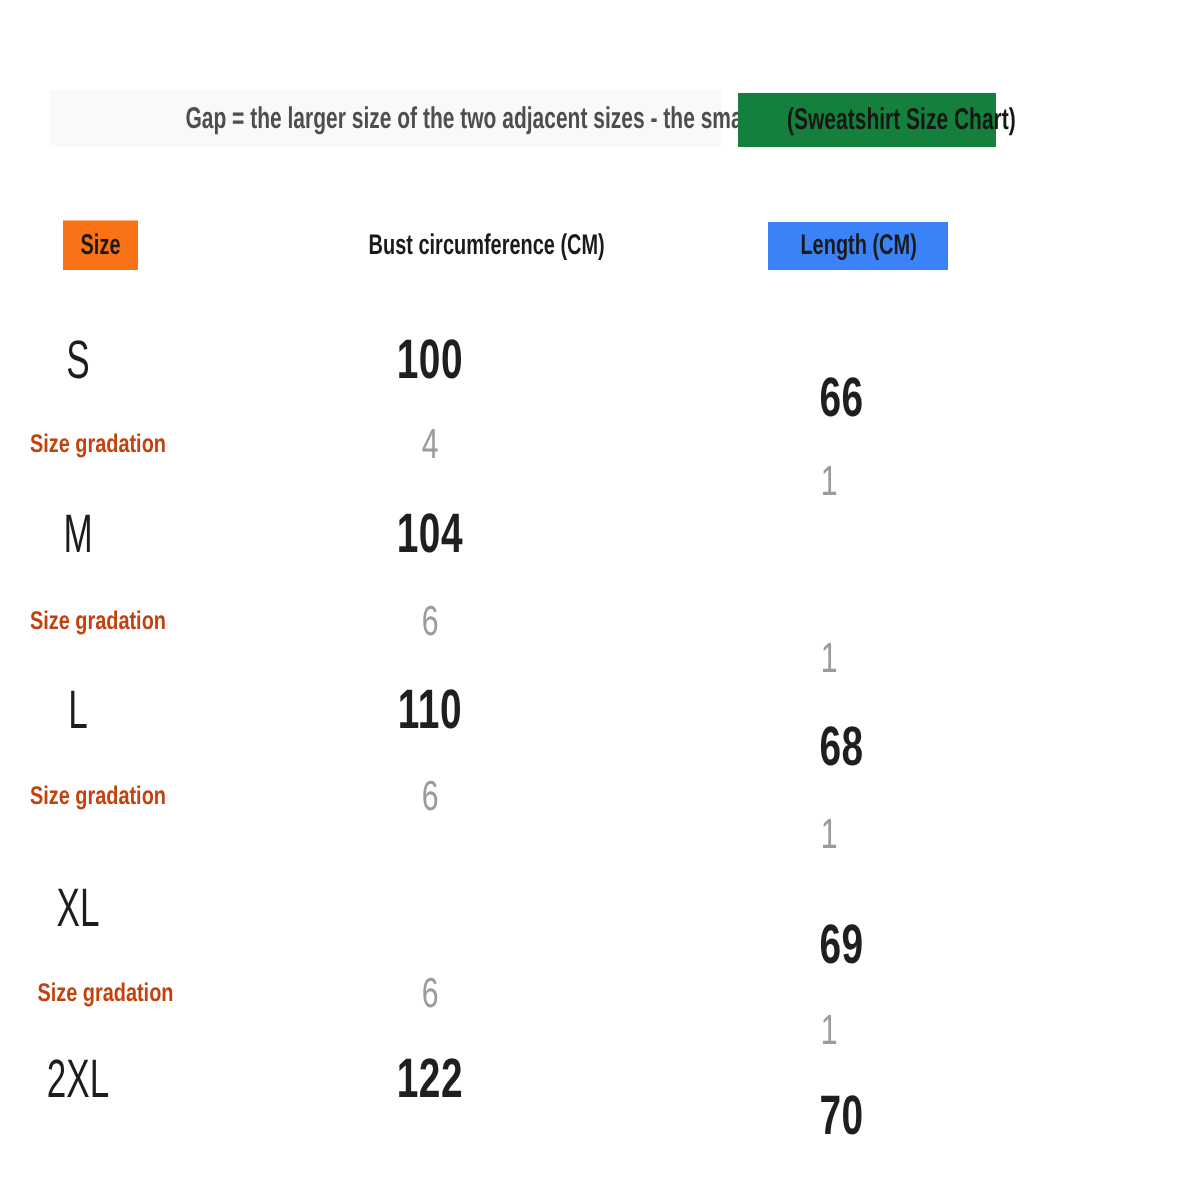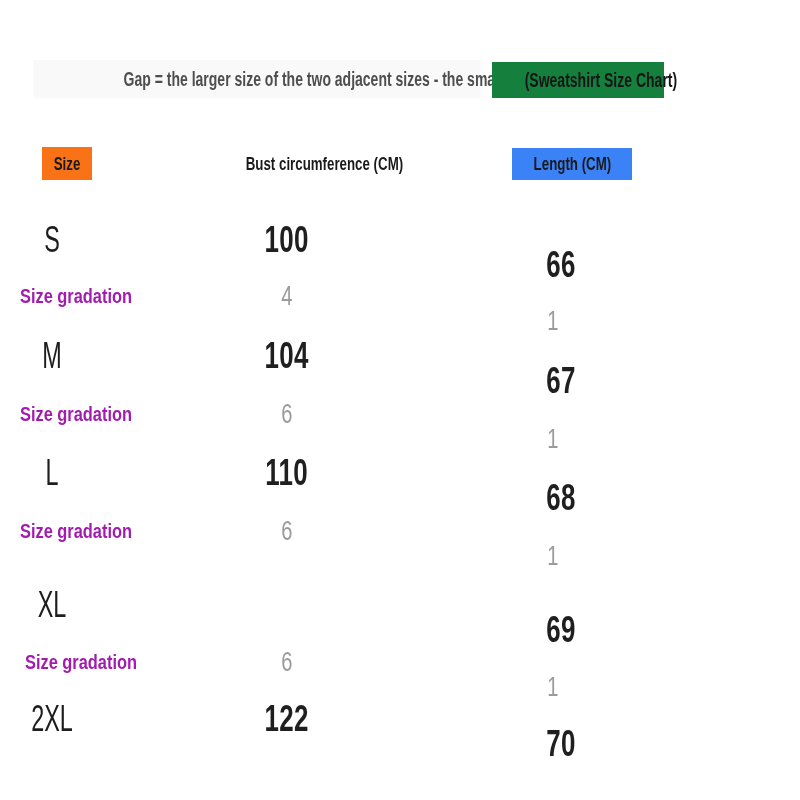--- a/index.html
+++ b/index.html
@@ -35,21 +35,21 @@
   .c-len{left:461px;width:200px;margin-top:25px;}
   .gap-row .c-len{left:453px;}
   .c-gaplabel{position:absolute;top:0;height:100%;left:20px;width:260px;text-align:left;}
   .gap-row.shift .c-gaplabel{left:25px;}
 
   .size-val{font-size:36px;font-weight:400;color:#1d1d1d;}
   .size-val .cond{transform:scaleX(.65);}
   .num-val{font-size:37px;font-weight:700;color:#1f1f1f;letter-spacing:.5px;}
   .gap-num{font-size:28px;font-weight:400;color:#9b9b9b;}
   .gap-num .cond{transform:scaleX(.72);}
-  .gap-label{font-size:21px;font-weight:600;color:#a21caf;text-decoration:underline;}
+  .gap-label{font-size:17px;font-weight:600;color:#c2410c;text-decoration:underline;}
 
   .r-s  {top:218px;} .r-g1{top:274px;} .r-m {top:334px;} .r-g2{top:392px;}
   .r-l  {top:451px;} .r-g3{top:509px;} .r-xl{top:583px;} .r-g4{top:640px;}
   .r-2xl{top:697px;}
 </style>
 </head>
 <body>
 
 <div class="stage">
 
@@ -68,21 +68,20 @@
 
   <div class="row gap-row r-g1">
     <div class="c-gaplabel gap-label"><span class="cond-l">Size gradation</span></div>
     <div class="cell c-bust gap-num"><span class="cond">4</span></div>
     <div class="cell c-len  gap-num"><span class="cond">1</span></div>
   </div>
 
   <div class="row r-m">
     <div class="cell c-size size-val"><span class="cond">M</span></div>
     <div class="cell c-bust num-val"><span class="cond">104</span></div>
-    <div class="cell c-len  num-val"><span class="cond">67</span></div>
   </div>
 
   <div class="row gap-row r-g2">
     <div class="c-gaplabel gap-label"><span class="cond-l">Size gradation</span></div>
     <div class="cell c-bust gap-num"><span class="cond">6</span></div>
     <div class="cell c-len  gap-num"><span class="cond">1</span></div>
   </div>
 
   <div class="row r-l">
     <div class="cell c-size size-val"><span class="cond">L</span></div>

